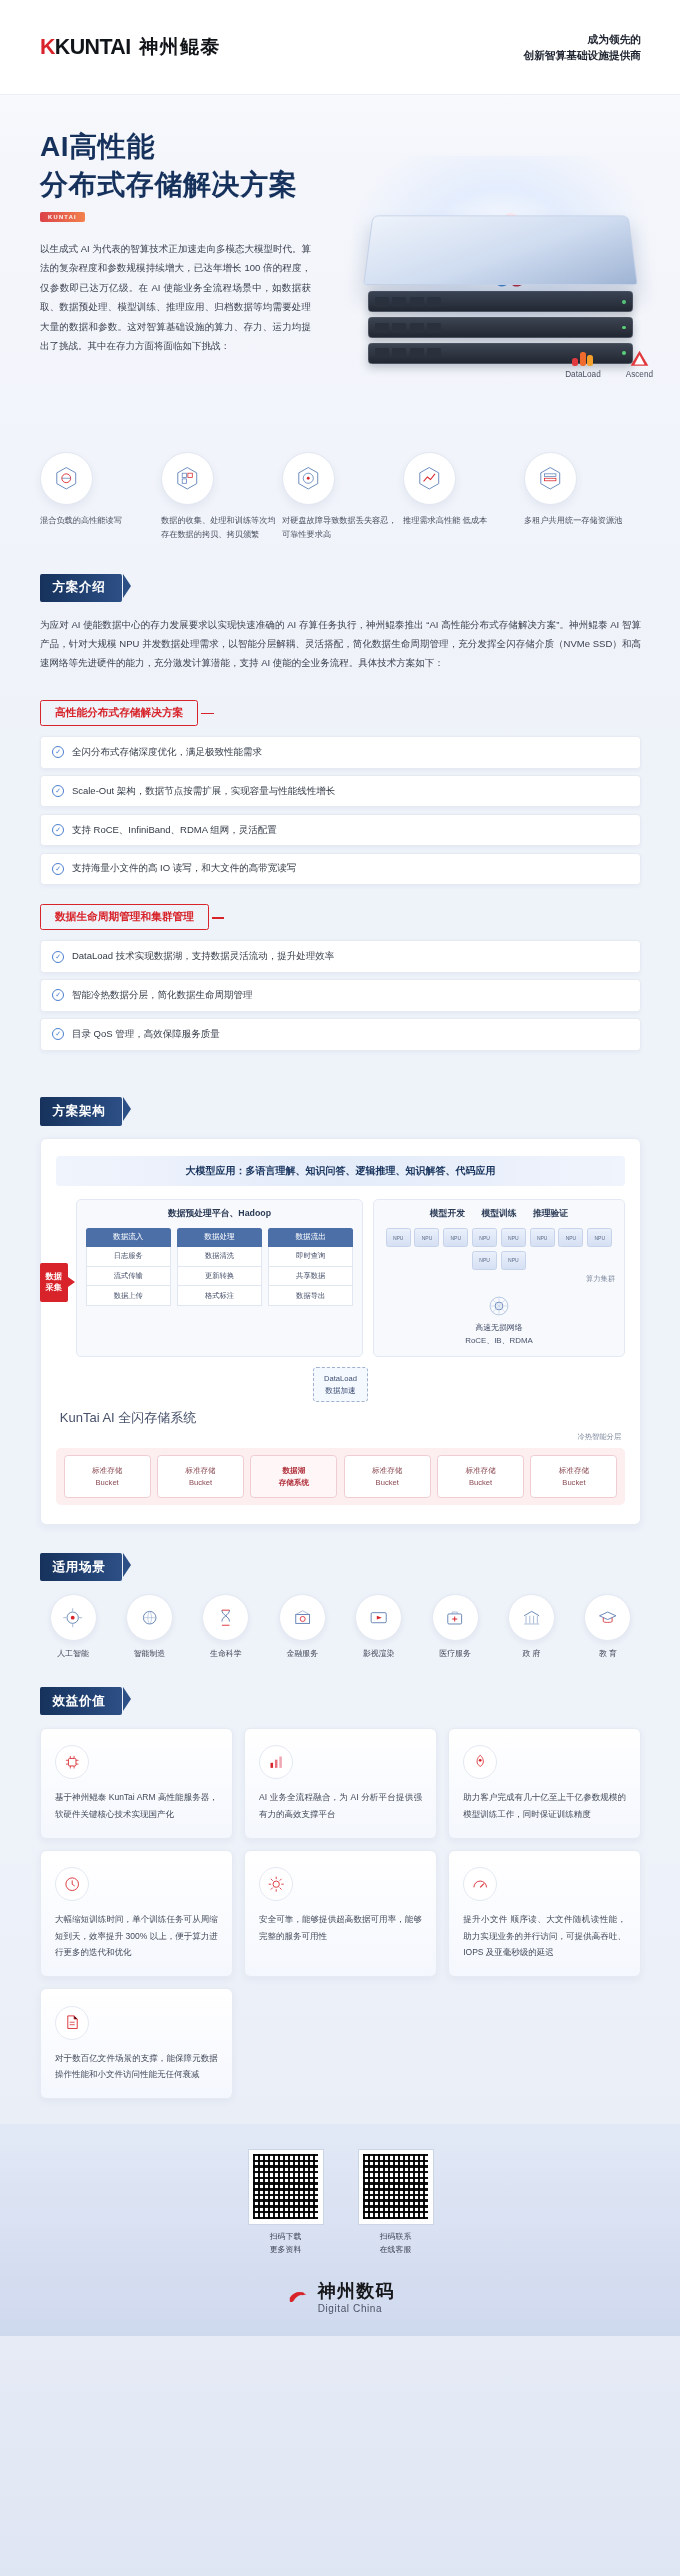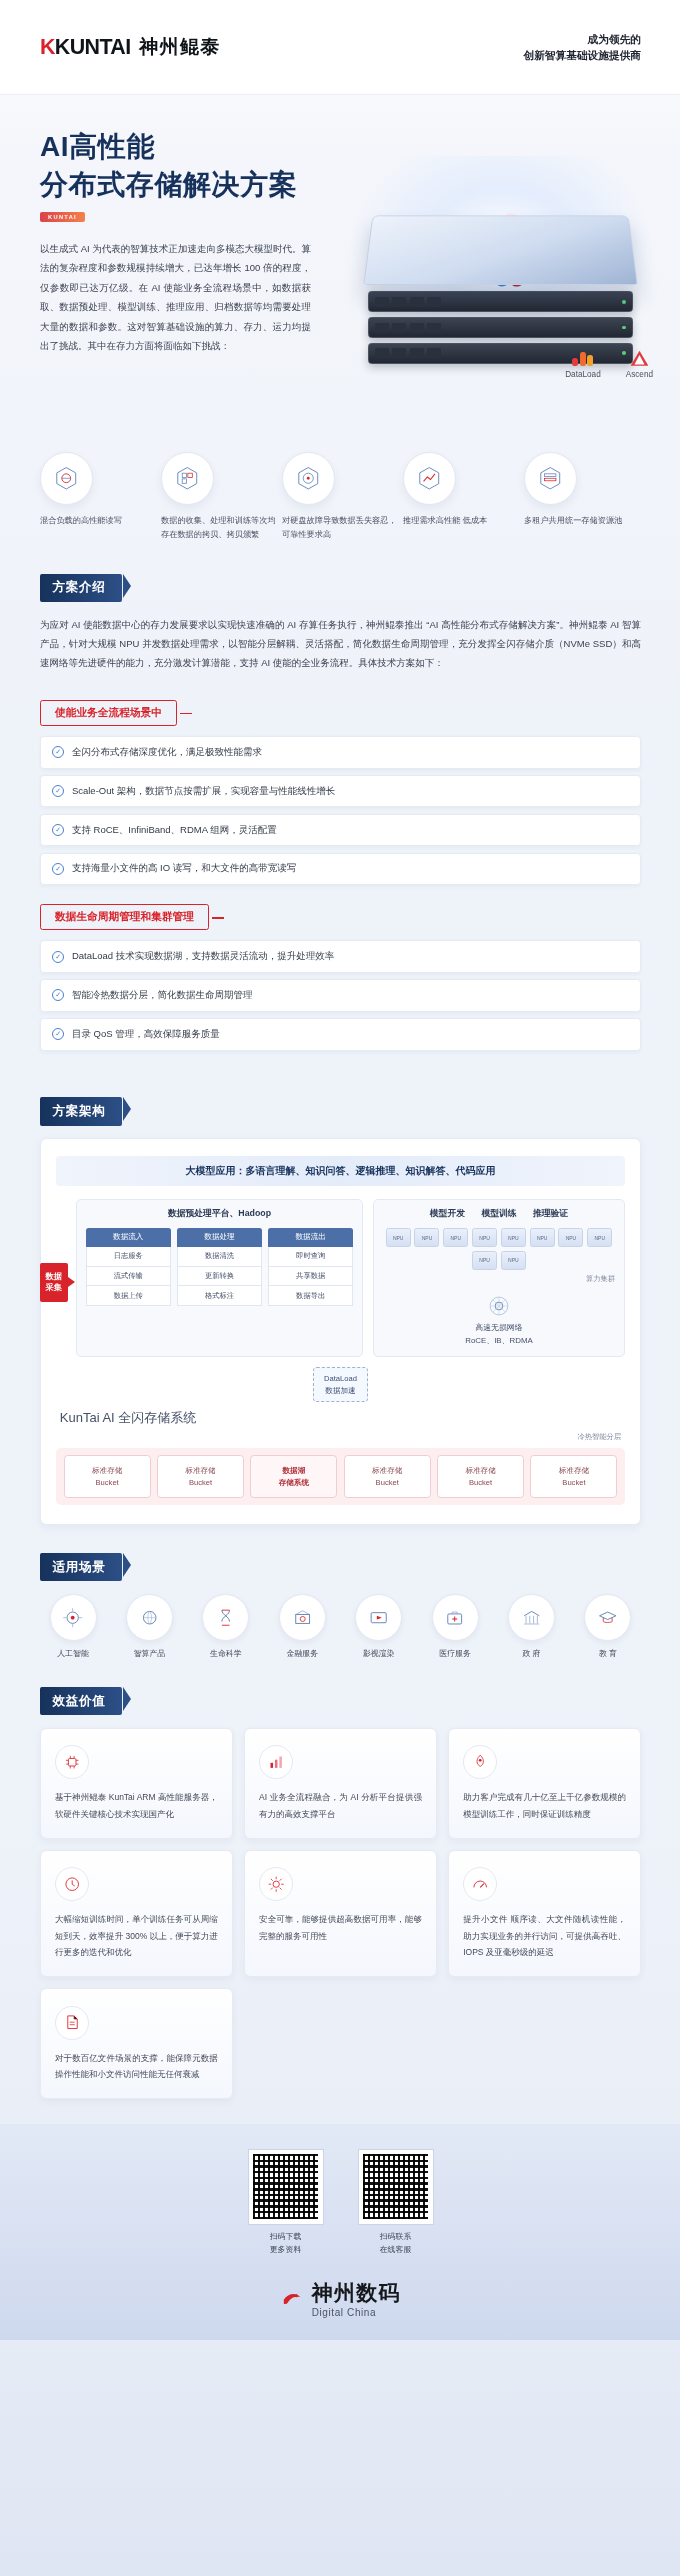--- a/index.html
+++ b/index.html
@@ -293,21 +293,21 @@
     background-image:
       repeating-linear-gradient(90deg,#111 0 2.5px,#fff 2.5px 5px),
       repeating-linear-gradient(0deg,#111 0 2.5px,#fff 2.5px 5.7px);
     background-blend-mode: multiply;
   }
   .qr-cap { font-size: 7.9px; color:#3f4656; margin-top: 6.3px; line-height:1.6;}
   .fbrand {
     margin-top: 23px; display:flex; align-items:center; justify-content:center; gap: 7.6px;
   }
   .fbrand .sw { width: 24px; height: 24px; }
-  .fbrand .t1 { font-size: 21px; font-weight: 700; color:#17181c; letter-spacing:1.3px;}
+  .fbrand .t1 { font-size: 18px; font-weight: 700; color:#17181c; letter-spacing:1.3px;}
   .fbrand .t2 { font-size: 10px; color:#4c5263; letter-spacing: 0.6px;}
   .sec-gap { height: 21.4px; }
 </style>
 </head>
 <body>
 
 <div class="page">
 
   
   <div class="topbar">
@@ -445,21 +445,21 @@
       <div class="ch-txt">多租户共用统一存储资源池</div>
     </div>
   </div>
 
   
   <div class="sec-head">方案介绍</div>
   <div class="sec-wrap">
     <div class="intro-text">为应对 AI 使能数据中心的存力发展要求以实现快速准确的 AI 存算任务执行，神州鲲泰推出 “AI 高性能分布式存储解决方案”。神州鲲泰 AI 智算产品，针对大规模 NPU 并发数据处理需求，以智能分层解耦、灵活搭配，简化数据生命周期管理，充分发挥全闪存储介质（NVMe SSD）和高速网络等先进硬件的能力，充分激发计算潜能，支持 AI 使能的全业务流程。具体技术方案如下：</div>
 
     
-    <div class="feat-title">使能业务全流程场景中</div>
+    <div class="feat-title">高性能分布式存储解决方案</div>
     <div class="feat-list">
       <div class="feat-row">
         <span class="chk">✓</span>
         <span>全闪分布式存储深度优化，满足极致性能需求</span>
       </div>
       <div class="feat-row">
         <span class="chk">✓</span>
         <span>Scale-Out 架构，数据节点按需扩展，实现容量与性能线性增长</span>
       </div>
       <div class="feat-row">
@@ -596,21 +596,21 @@
           </div>
         <span>人工智能</span>
       </div>
       <div class="scen">
         <div class="c">
             <svg width="21.4" height="21.4" viewBox="0 0 34 34">
               <circle cx="17" cy="17" r="10" fill="none" stroke="#4c6fa8" stroke-width="1.3"></circle>
               <path d="M7 17h20M17 7c4 5 4 15 0 20M17 7c-4 5-4 15 0 20" fill="none" stroke="#9db4d6" stroke-width="1"></path>
             </svg>
           </div>
-        <span>智算产品</span>
+        <span>智能制造</span>
       </div>
       <div class="scen">
         <div class="c">
             <svg width="21.4" height="21.4" viewBox="0 0 34 34">
               <path d="M11 5c0 8 12 10 12 18M23 5c0 8-12 10-12 18" fill="none" stroke="#4c6fa8" stroke-width="1.4"></path>
               <path d="M11 5h12M11 29h12" stroke="#d8232a" stroke-width="1.4"></path>
             </svg>
           </div>
         <span>生命科学</span>
       </div>

